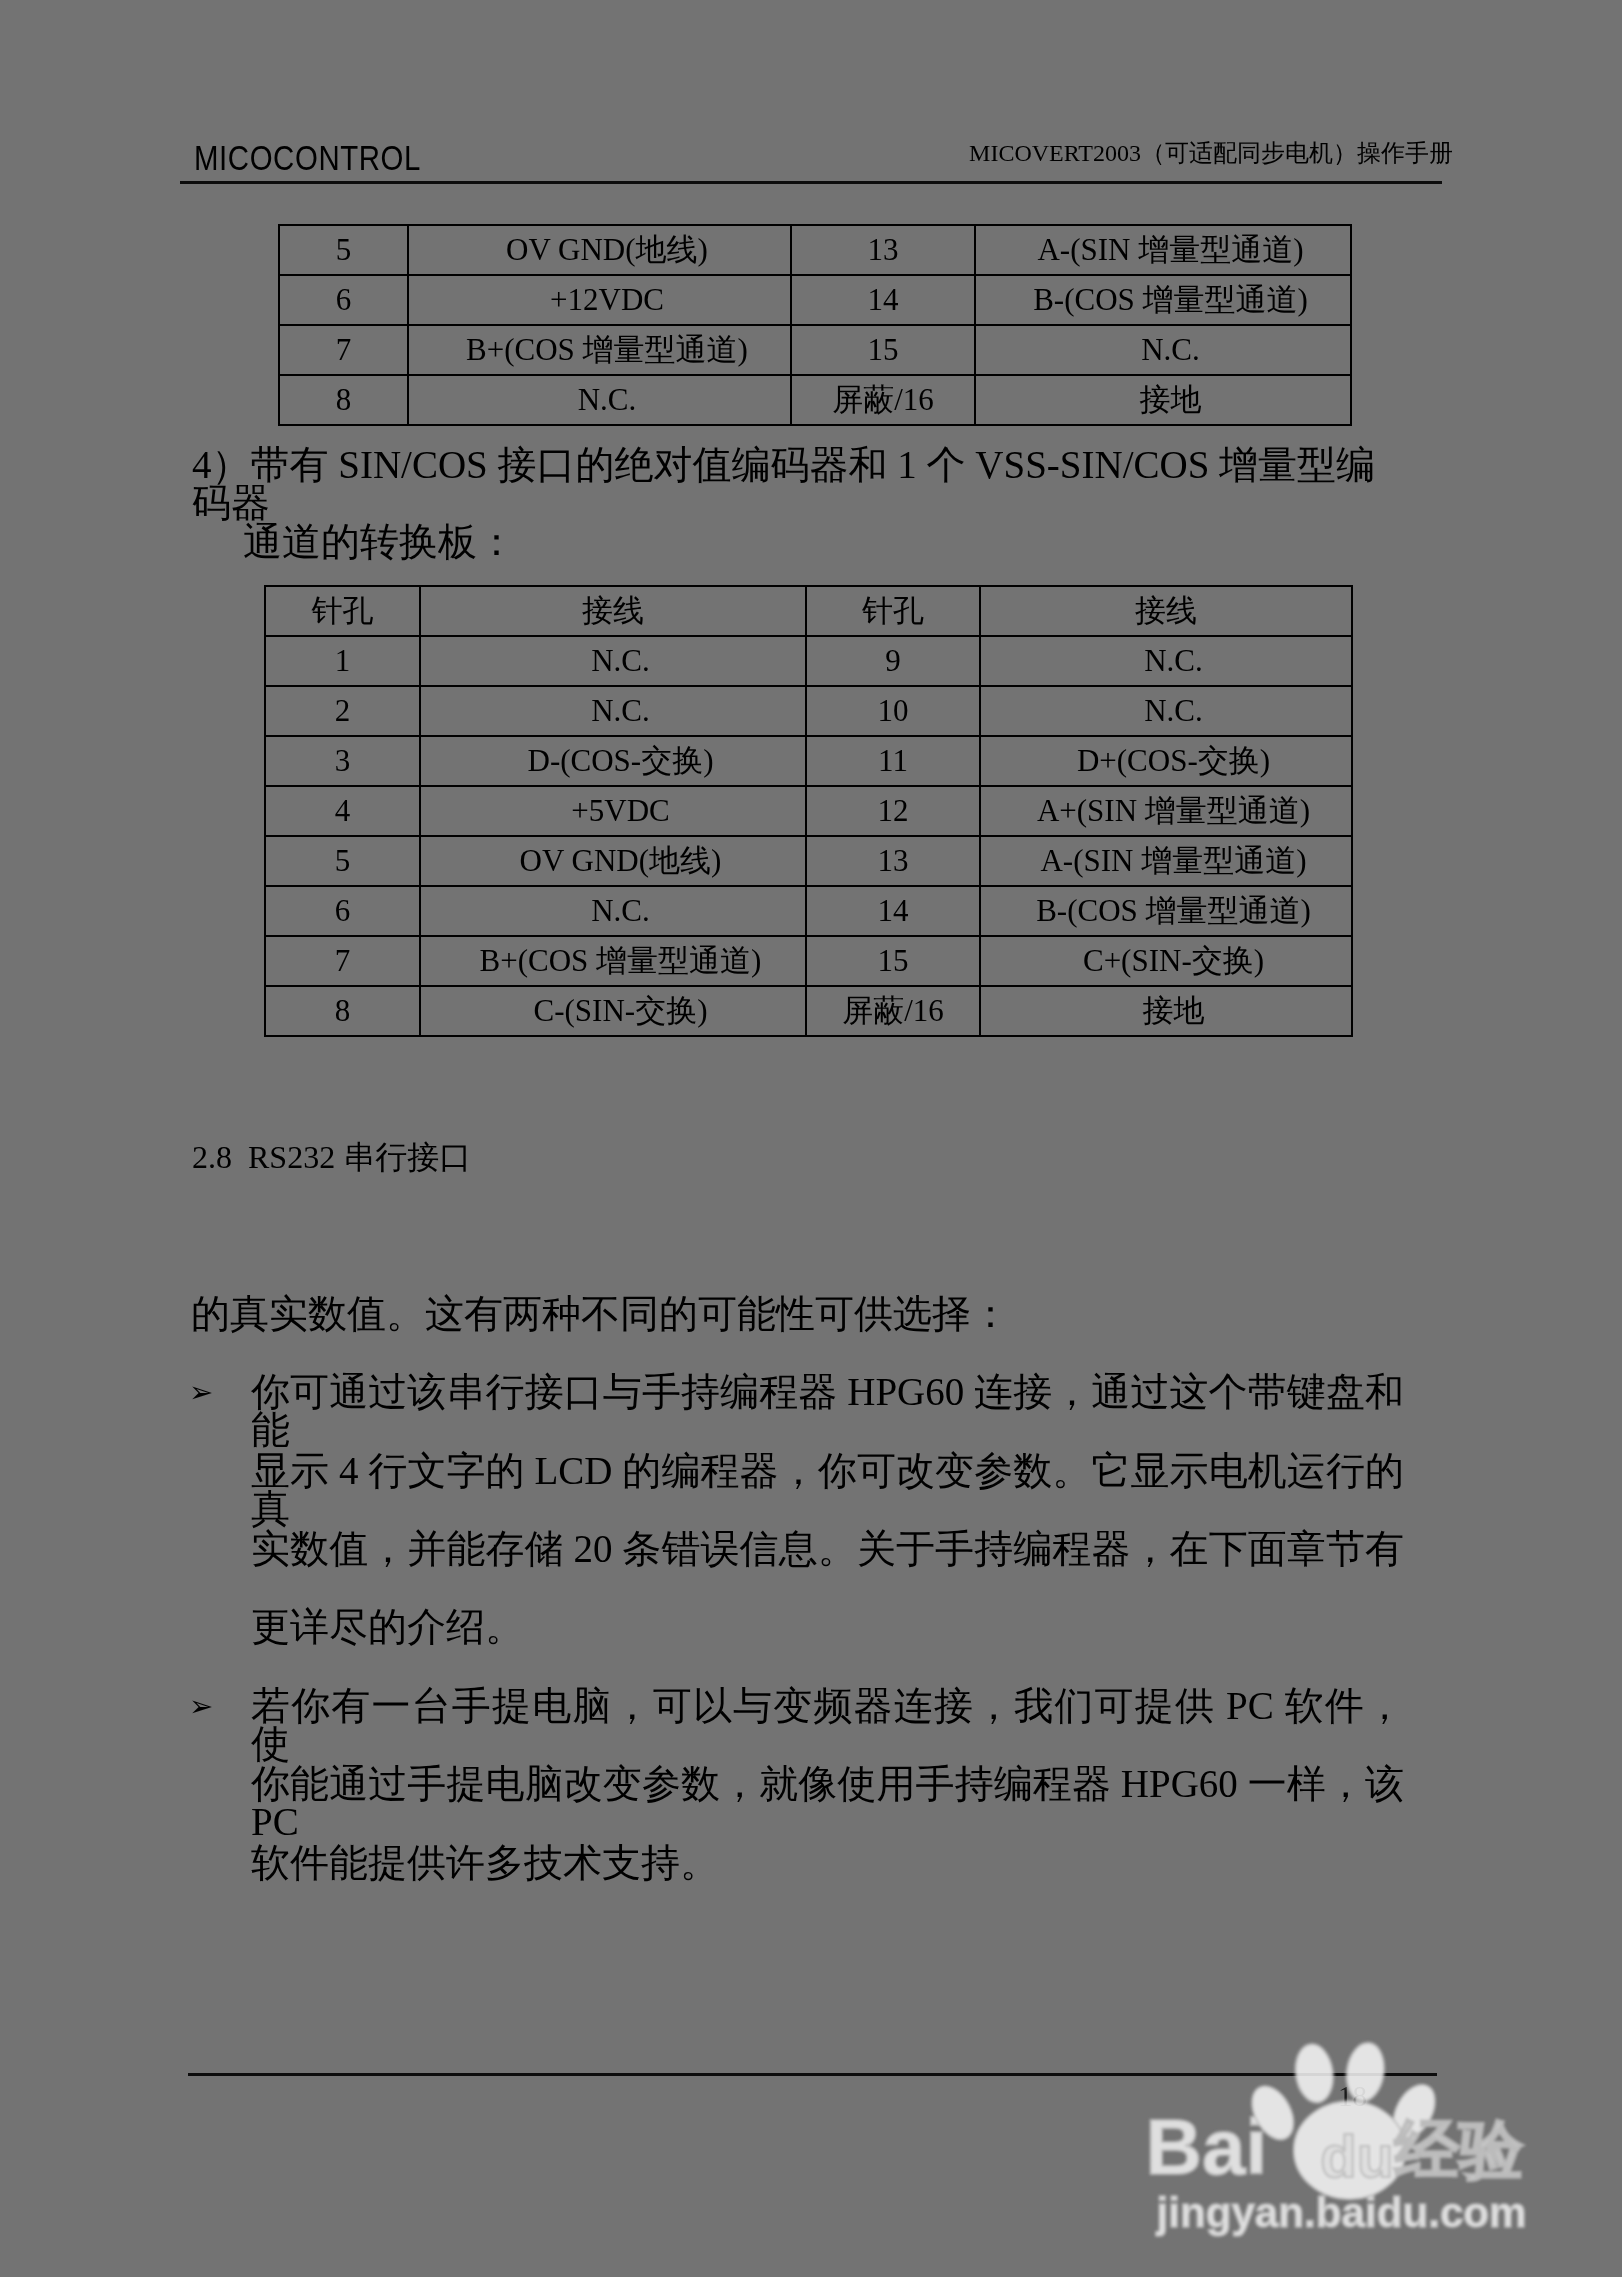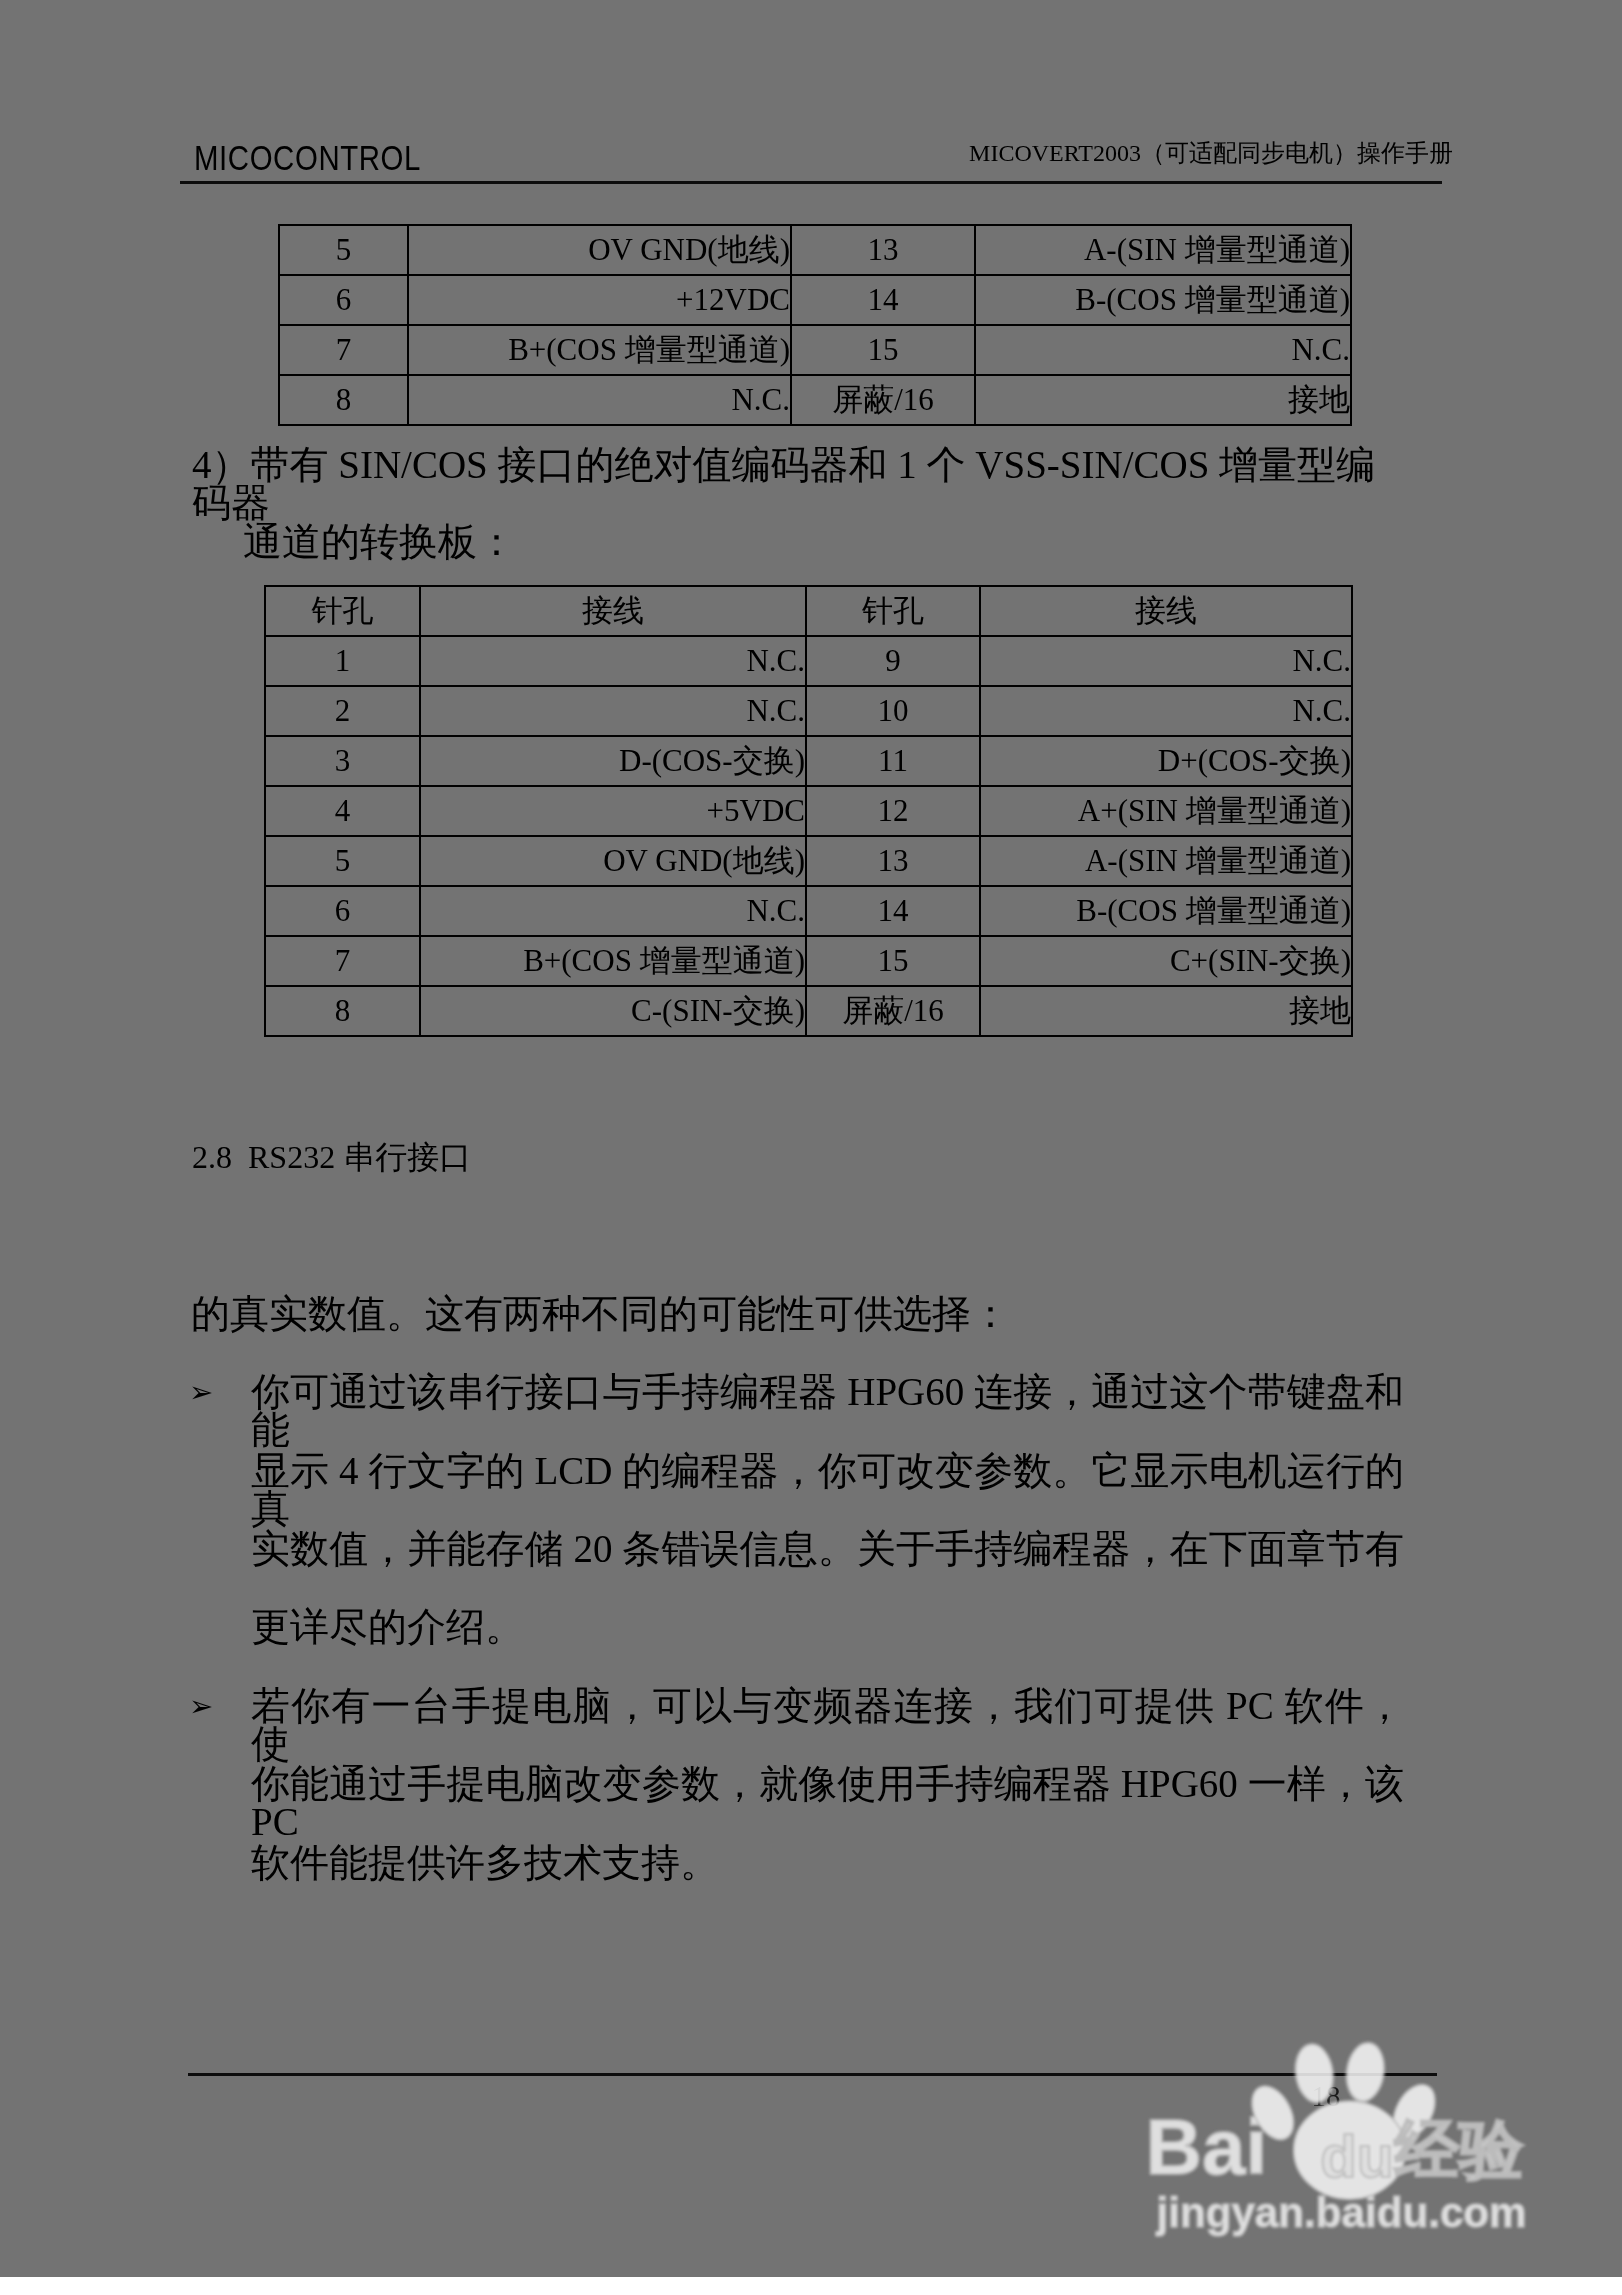--- a/index.html
+++ b/index.html
@@ -35,21 +35,21 @@
     border:2.7px solid #000;
   }
   table.tbl td,table.tbl th{
     border-left:2px solid #000;border-right:2px solid #000;
     border-top:2.7px solid #000;border-bottom:2.7px solid #000;
     font-size:31px;line-height:1.05;font-weight:normal;
     padding:0;vertical-align:middle;white-space:pre-wrap;
     overflow:hidden;
   }
   .tbl .num{text-align:center;}
-  .tbl .txt{text-align:right;padding-left:15px;font-family:Liberation Serif, serif;}
+  .tbl .txt{text-align:center;padding-left:15px;font-family:Liberation Serif, serif;}
   .tbl th{text-align:center;margin-left:48px;}
   .tbl-top{left:278px;top:224px;width:1073px;}
   .tbl-top td{height:48px;}
   .tbl-top .c1{width:129px}.tbl-top .c2{width:383px}
   .tbl-top .c3{width:184px}.tbl-top .c4{width:376px}
   .tbl-main{left:264px;top:585px;width:1088px;}
   .tbl-main th{height:48px;}
   .tbl-main td{height:48px;}
   .tbl-main .c1{width:155px}.tbl-main .c2{width:386px}
   .tbl-main .c3{width:174px}.tbl-main .c4{width:372px}
@@ -82,21 +82,21 @@
   .b2l1{left:251px;top:1687px;width:1153px;}
   .b2l2{left:251px;top:1765px;width:1153px;}
   .b2l3{left:251px;top:1844px;}
   
   .footer-rule{
     position:absolute;left:188px;top:2073px;width:1249px;height:3.4px;
     background:#0d0d0d;z-index:2;
   }
   .page-num{
     position:absolute;left:1285px;top:2079px;width:82px;
-    text-align:center;font-size:29px;line-height:34px;color:#1a1a1a;
+    text-align:right;font-size:29px;line-height:34px;color:#1a1a1a;
     z-index:3;
   }
   
   .watermark{
     position:absolute;left:1128px;top:2038px;width:450px;height:204px;
     z-index:4;opacity:0.85;pointer-events:none;
   }
 </style>
 </head>
 <body>

